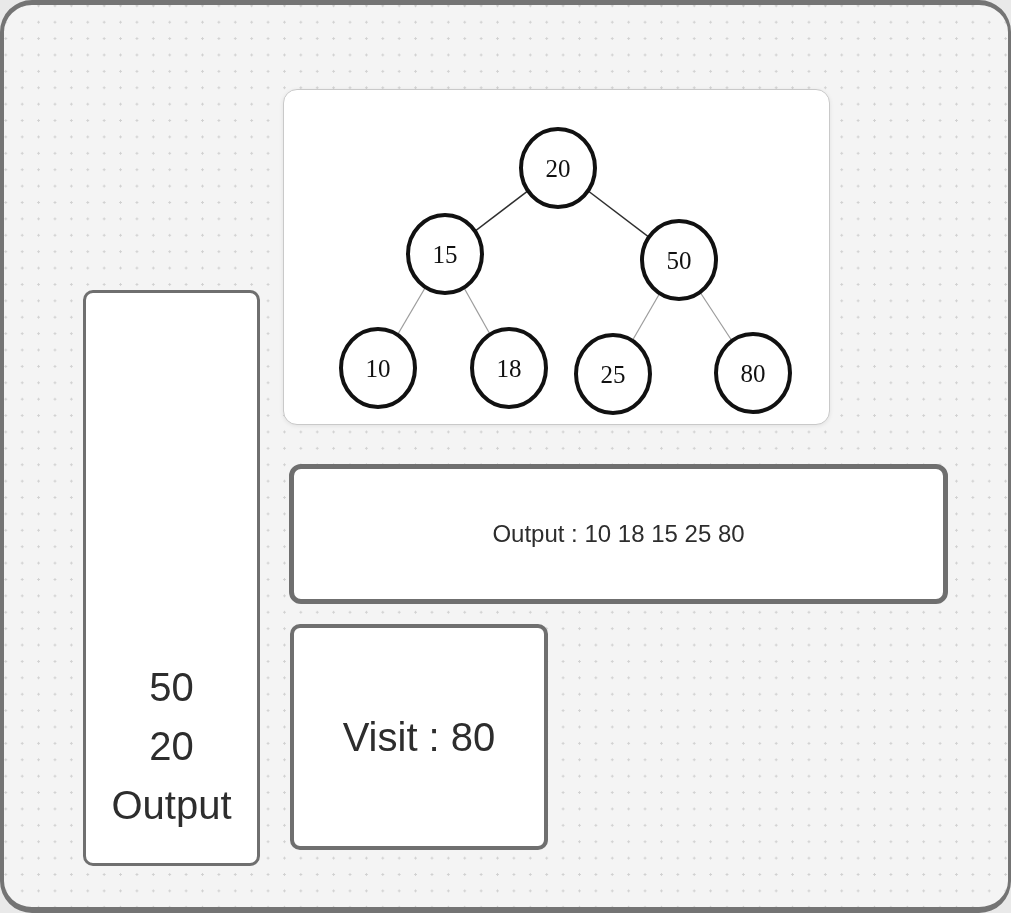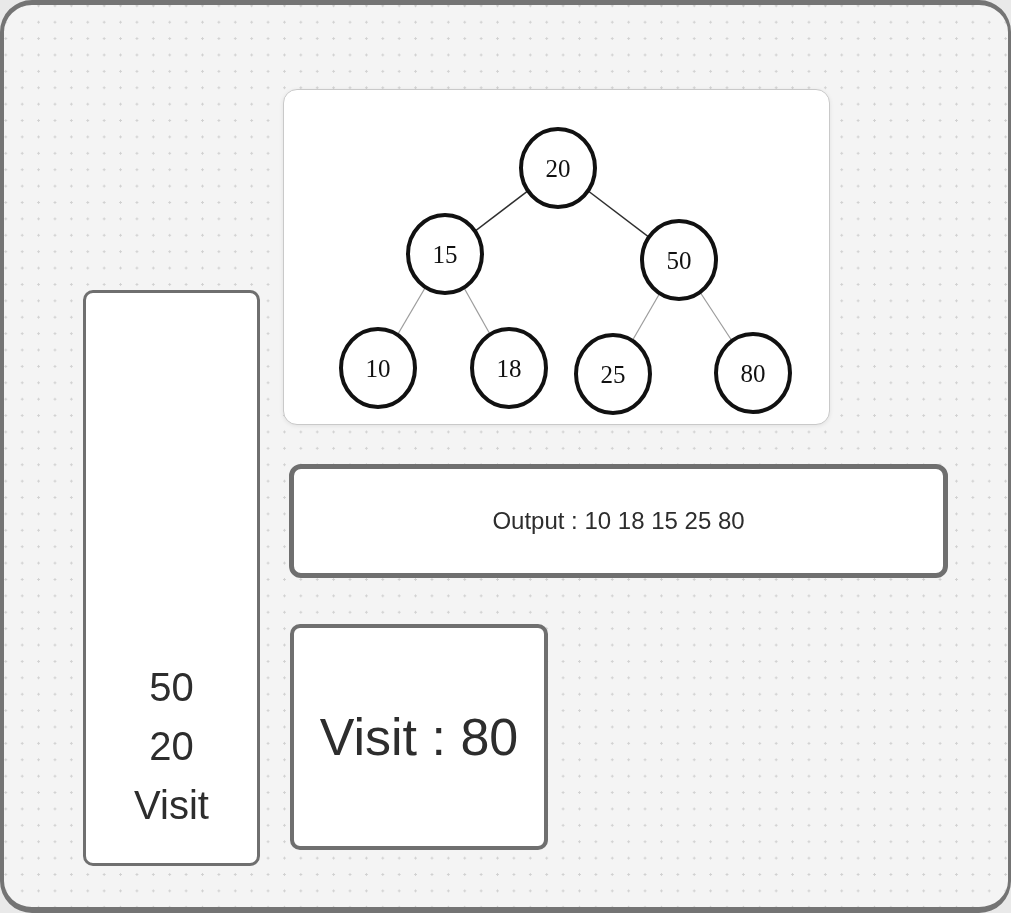--- a/index.html
+++ b/index.html
@@ -46,32 +46,32 @@
     border: 4px solid #6f6f6f;
     color: #2d2d2d;
     display: flex;
     align-items: center;
     justify-content: center;
   }
   .output-box {
     left: 285px;   
     top: 459px;    
     width: 659px;
-    height: 114px;
+    height: 140px;
     border-width: 5px;
     border-radius: 12px;
     font-size: 24px;
   }
   .visit-box {
     left: 286px;   
     top: 619px;    
     width: 258px;
     height: 226px;
     border-radius: 10px;
-    font-size: 52px;
+    font-size: 40px;
   }
   .stack-box {
     left: 79px;    
     top: 285px;    
     width: 177px;
     height: 576px;
     border-width: 3px;
     border-radius: 10px;
     flex-direction: column;
     justify-content: flex-end;
@@ -129,16 +129,16 @@
     <span>Output : 10 18 15 25 80</span>
   </div>
 
   <div class="shape-box visit-box">
     <span>Visit : 80</span>
   </div>
 
   <div class="shape-box stack-box">
     <div class="stack-line">50</div>
     <div class="stack-line">20</div>
-    <div class="stack-line">Visit</div>
+    <div class="stack-line">Output</div>
   </div>
 
 </div>
 
 </body></html>

